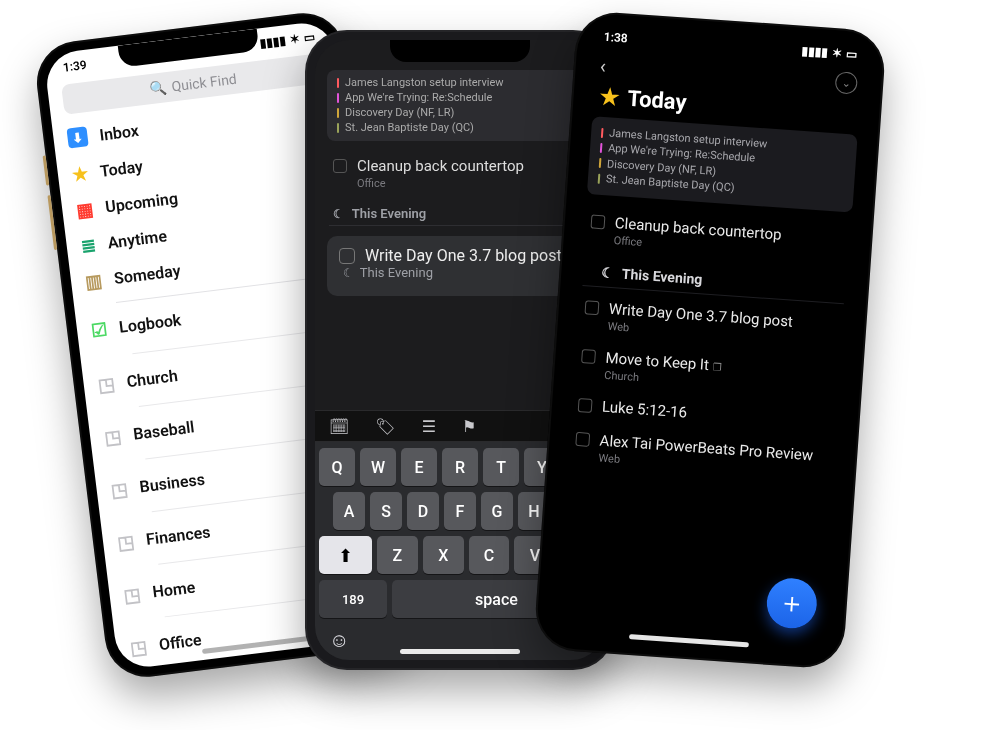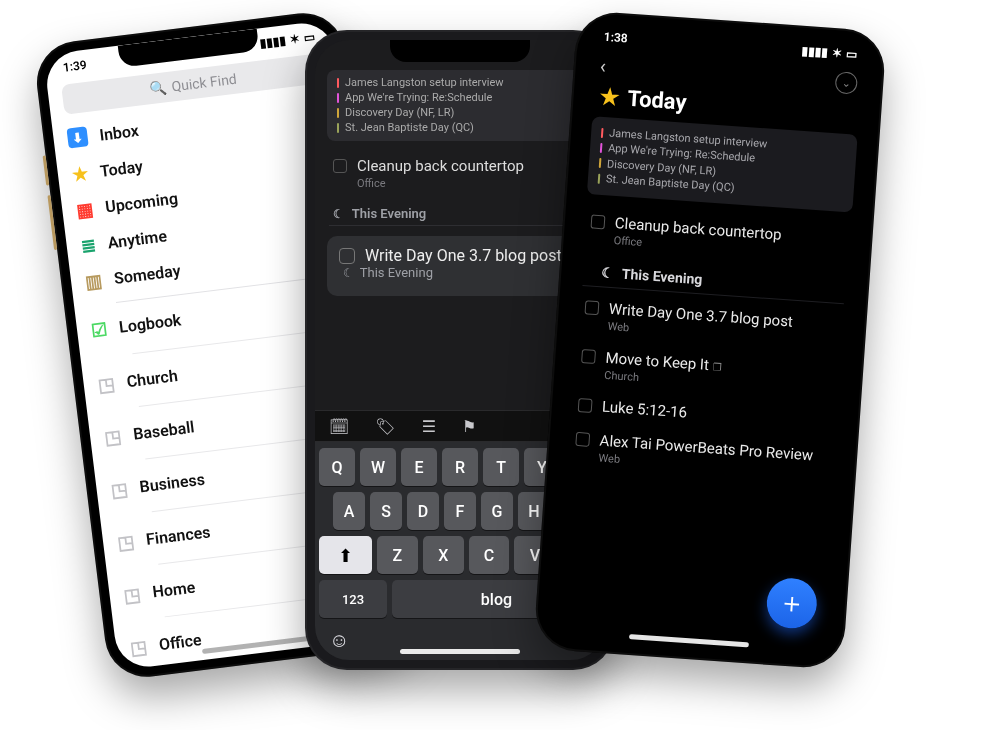--- a/index.html
+++ b/index.html
@@ -309,22 +309,22 @@
         </div>
         <div class="krow">
           <div class="key shift">⬆</div>
           <div class="key">Z</div>
           <div class="key">X</div>
           <div class="key">C</div>
           <div class="key">V</div>
           <div class="key">B</div>
         </div>
         <div class="krow">
-          <div class="key fn" style="flex:1.3;font-size:13px;">123</div>
-          <div class="key fn space">blog</div>
+          <div class="key fn" style="flex:1.3;font-size:13px;">189</div>
+          <div class="key fn space">space</div>
         </div>
         <div class="kbrow-bot">
           <span>☺</span>
           <span></span>
         </div>
       </div>
     </div>
     <div class="home-ind dark"></div>
   </div>
 </div>

